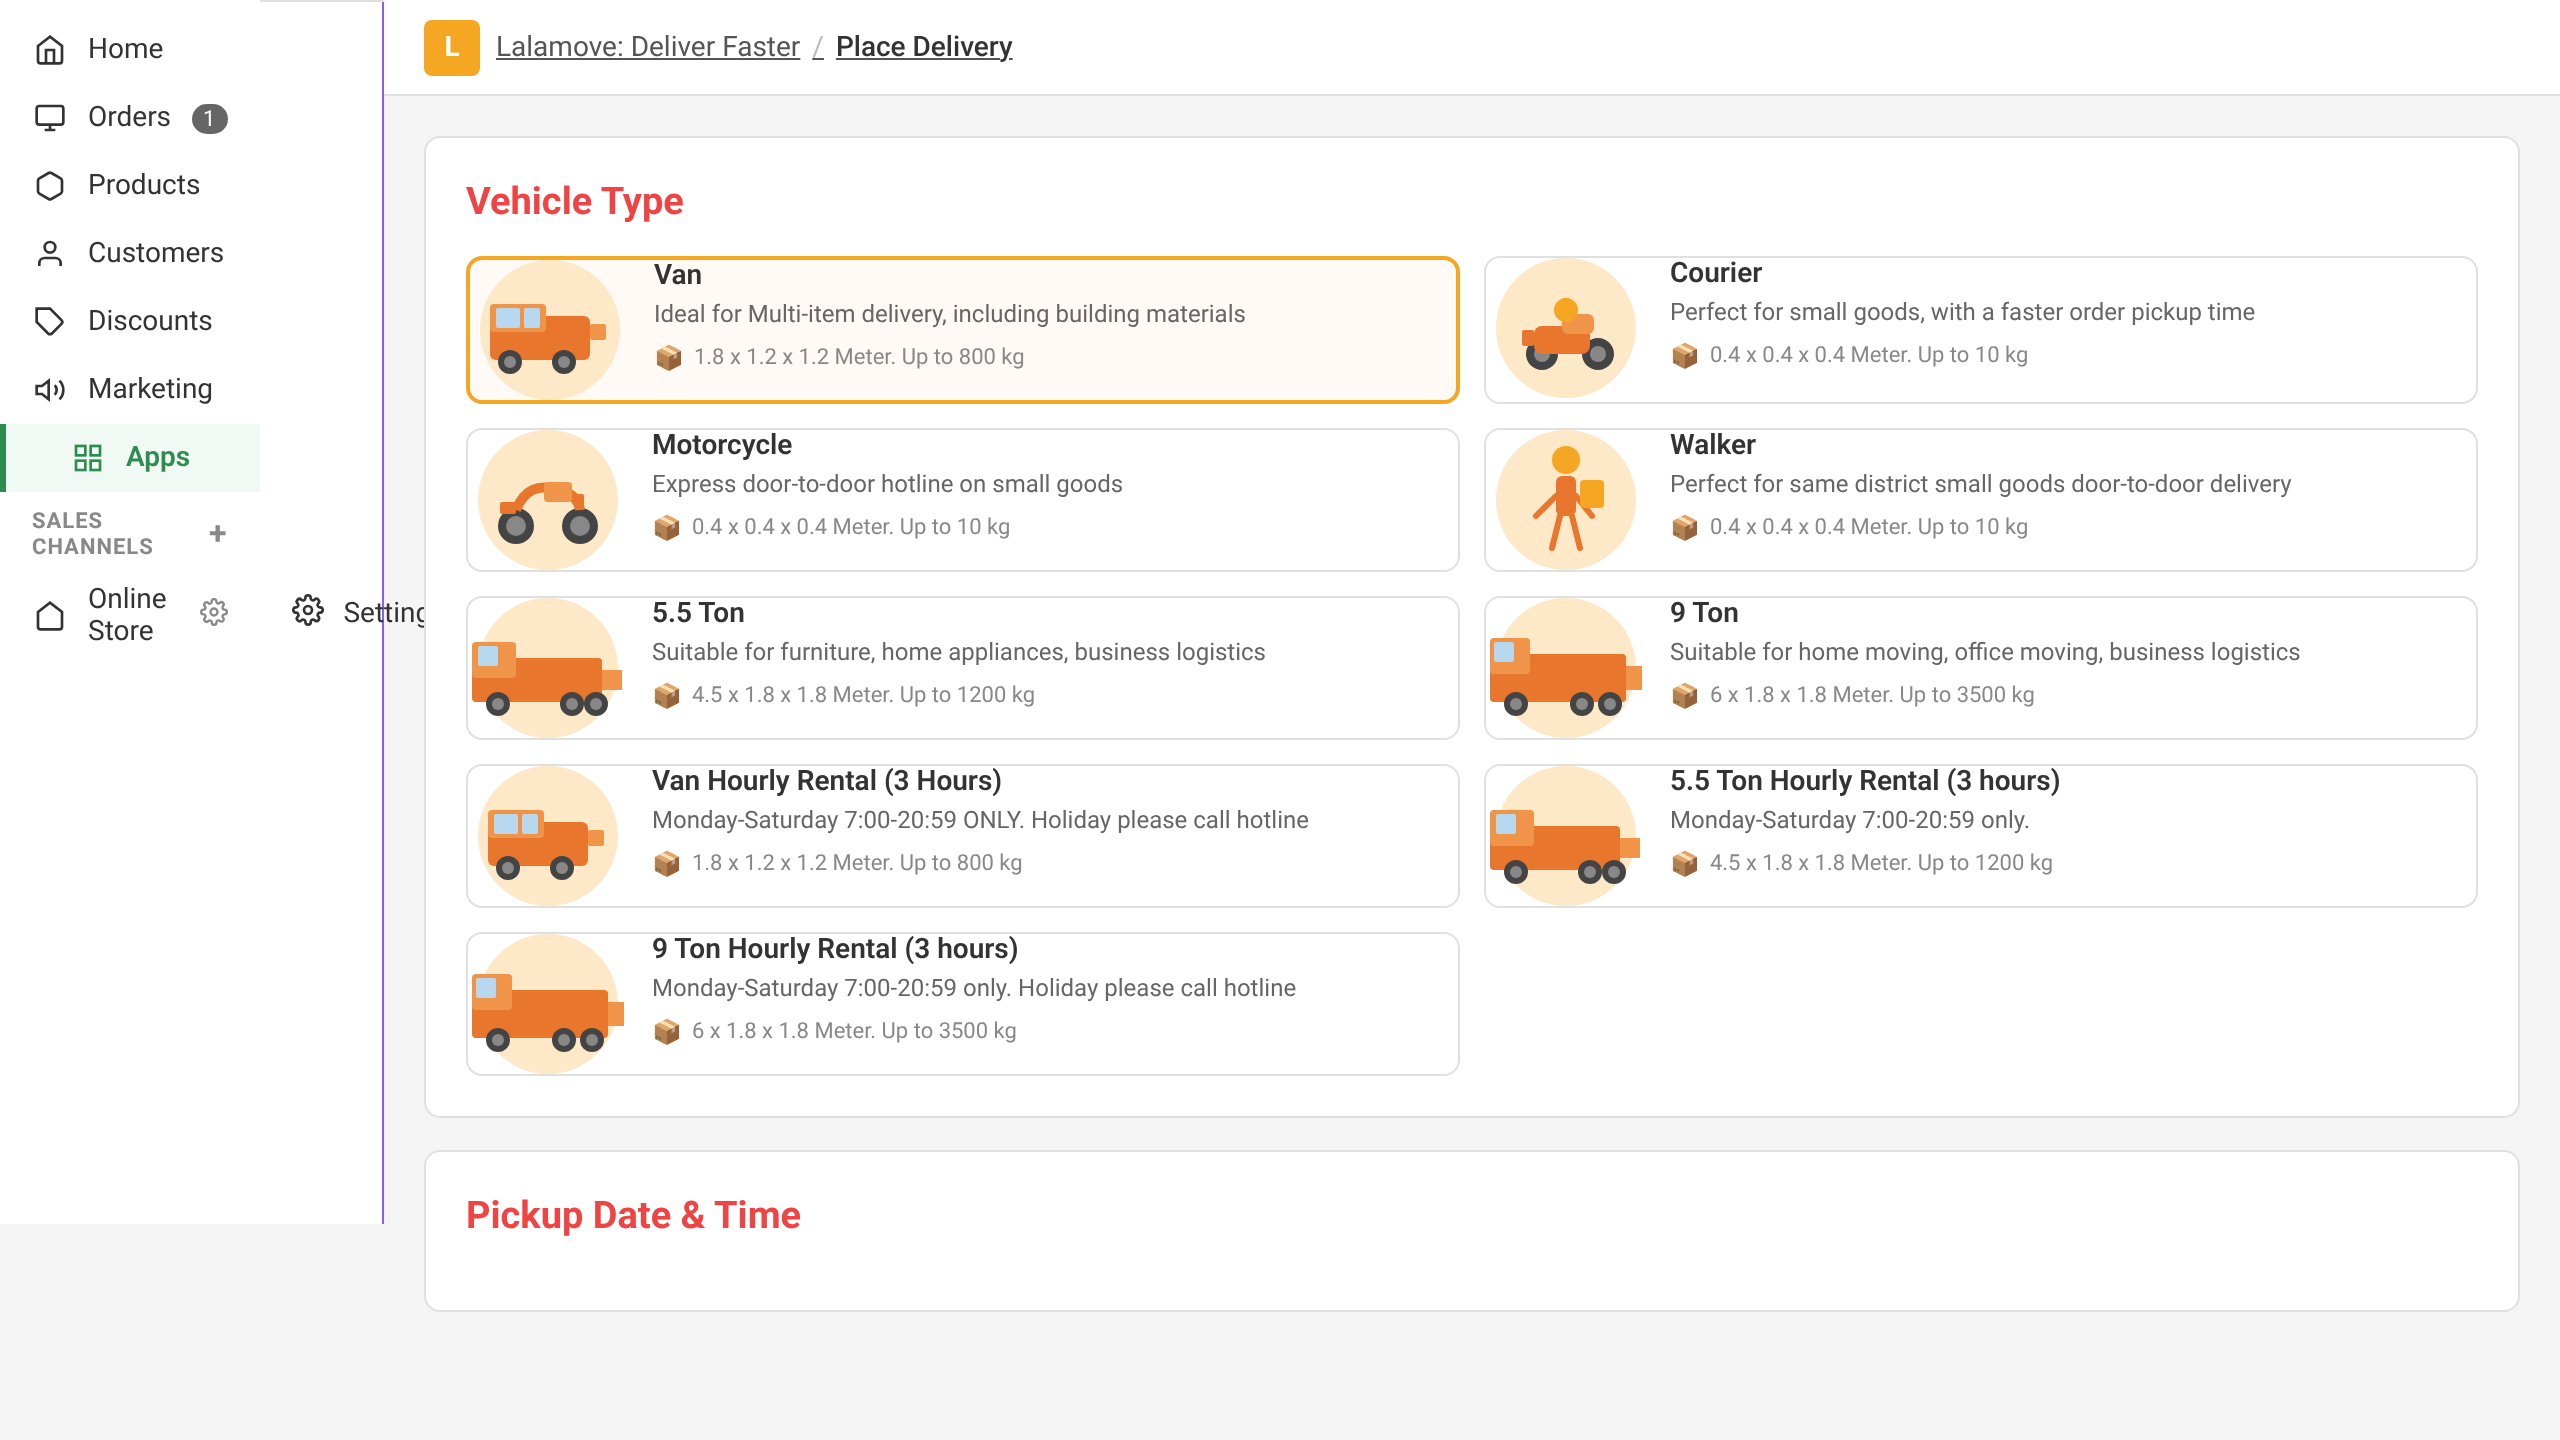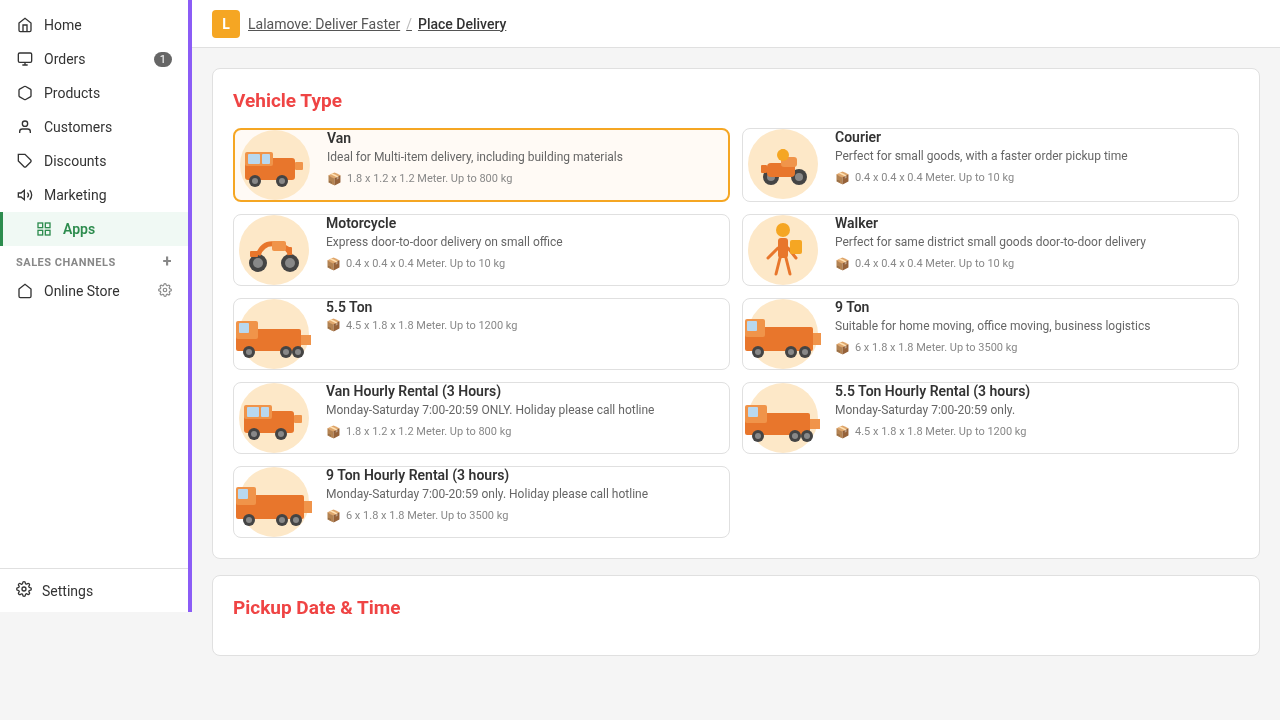--- a/index.html
+++ b/index.html
@@ -2,23 +2,23 @@
 <html><head>
   <meta charset="utf-8">
   <style>
     * { box-sizing: border-box; margin: 0; padding: 0; }
     body { font-family: -apple-system, BlinkMacSystemFont, 'Segoe UI', Roboto, sans-serif; background: #f5f5f5; display: flex; height: 720px; overflow: hidden; }
 
     
     .sidebar {
       width: 192px;
       background: #fff;
-      border-right: 4px solid #8b5cf6;
-      display: flex;
-      flex-direction: column;
+      border-right: 1px solid #8b5cf6;
+      display: flex;
+      flex-direction: row;
       height: 612px;
       flex-shrink: 0;
     }
     .sidebar-nav { padding: 8px 0; flex: 1; }
     .sidebar-item {
       display: flex;
       align-items: center;
       padding: 8px 16px;
       cursor: pointer;
       color: #333;
@@ -374,21 +374,21 @@
               <ellipse cx="46" cy="38" rx="9" ry="9" fill="#444"></ellipse>
               <ellipse cx="46" cy="38" rx="5" ry="5" fill="#888"></ellipse>
               <path d="M14 30 Q20 15 35 20 Q45 22 46 30" stroke="#e8762c" stroke-width="5" fill="none"></path>
               <rect x="28" y="16" width="14" height="10" rx="2" fill="#f0944a"></rect>
               <rect x="6" y="26" width="8" height="6" rx="1" fill="#e8762c"></rect>
               <rect x="44" y="22" width="4" height="8" rx="1" fill="#e8762c"></rect>
             </svg>
           </div>
           <div class="vehicle-info">
             <div class="vehicle-name">Motorcycle</div>
-            <div class="vehicle-desc">Express door-to-door delivery on small office</div>
+            <div class="vehicle-desc">Express door-to-door hotline on small goods</div>
             <div class="vehicle-specs">
               <span class="specs-icon">📦</span>
               <span>0.4 x 0.4 x 0.4 Meter. Up to 10 kg</span>
             </div>
           </div>
         </div>
 
         <div class="vehicle-card">
           <div class="vehicle-image">
             <div class="vehicle-bg-circle"></div>
@@ -424,20 +424,21 @@
               <circle cx="15" cy="43" r="6" fill="#444"></circle>
               <circle cx="15" cy="43" r="3" fill="#888"></circle>
               <circle cx="52" cy="43" r="6" fill="#444"></circle>
               <circle cx="52" cy="43" r="3" fill="#888"></circle>
               <circle cx="64" cy="43" r="6" fill="#444"></circle>
               <circle cx="64" cy="43" r="3" fill="#888"></circle>
             </svg>
           </div>
           <div class="vehicle-info">
             <div class="vehicle-name">5.5 Ton</div>
+            <div class="vehicle-desc">Suitable for furniture, home appliances, business logistics</div>
             <div class="vehicle-specs">
               <span class="specs-icon">📦</span>
               <span>4.5 x 1.8 x 1.8 Meter. Up to 1200 kg</span>
             </div>
           </div>
         </div>
 
         <div class="vehicle-card">
           <div class="vehicle-image">
             <div class="vehicle-bg-circle"></div>

